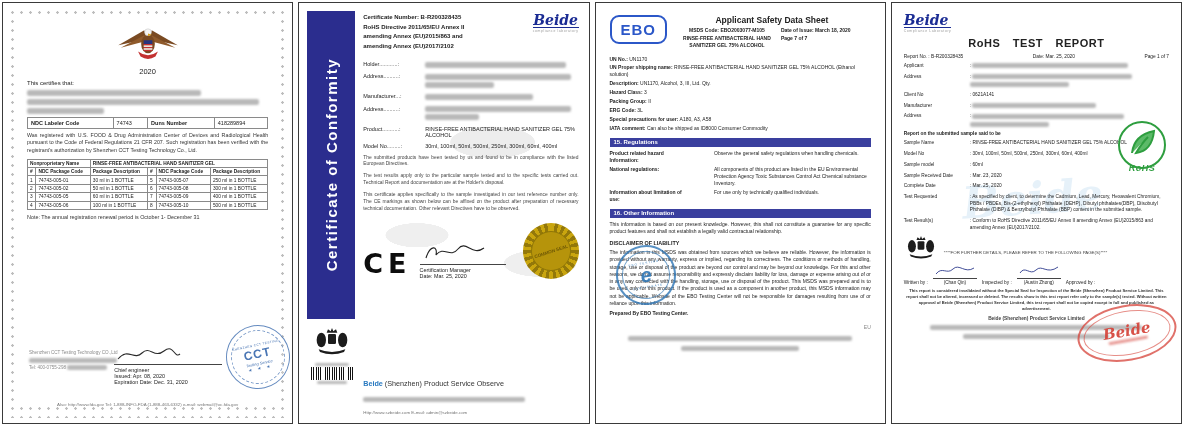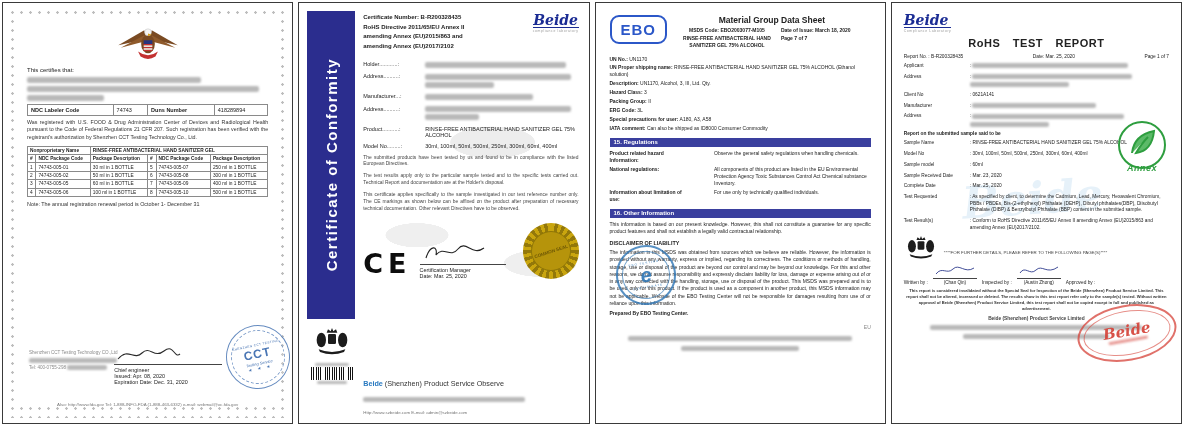--- a/index.html
+++ b/index.html
@@ -137,20 +137,21 @@
               <rect x="43" y="36.6" width="14" height="2.3"></rect>
               <rect x="43" y="41.2" width="14" height="2.3"></rect>
           </g>
           <g fill="#ffffff">
             <rect x="43" y="34.3" width="14" height="2.3"></rect>
               <rect x="43" y="38.9" width="14" height="2.3"></rect>
           </g>
           <path d="M34,44 Q50,56 66,44 L62,52 Q50,60 38,52 Z" fill="#c43131"></path>
         </svg>
       </div>
+      <div class="fda-year">2020</div>
       <div class="certifies">This certifies that:</div>
       <div class="rline"><span class="redact tall" style="width:72%"></span></div>
       <div class="rline"><span class="redact tall" style="width:96%"></span></div>
       <div class="rline"><span class="redact tall" style="width:32%"></span></div>
       <table class="labeler">
         <tbody>
             <tr>
           <td class="lab">NDC Labeler Code</td>
           <td>74743</td>
           <td class="lab">Duns Number</td>
@@ -323,21 +324,21 @@
       <div style="margin-top:2px;"><span class="redact" style="width:75%"></span></div>
       <div class="coc-web">Http://www.szbeide.com      E-mail: admin@szbeide.com</div>
     </div>
   </div>
 
   <div class="page">
     <div class="msds">
       <div class="msds-head">
         <div class="ebo-logo">EBO</div>
         <div class="msds-head-mid">
-          <div class="msds-title">Material Group Data Sheet</div>
+          <div class="msds-title">Applicant Safety Data Sheet</div>
           <div class="msds-sub">
             <div class="l">
               <div>MSDS Code: EBO2003077-M105</div>
               <div>RINSE-FREE ANTIBACTERIAL HAND</div>
               <div>SANITIZER GEL 75% ALCOHOL</div>
             </div>
             <div class="r">
               <div>Date of Issue: March 18, 2020</div>
               <div>Page 7 of 7</div>
             </div>
@@ -500,21 +501,21 @@
         <span class="redact" style="width:55%"></span>
       </div>
     </div>
 
     <div class="rohs-logo">
       <div class="rohs-circ">
         <svg width="40" height="40" viewBox="0 0 40 40">
           <path d="M10,30 Q12,12 32,8 Q30,28 14,30 Q20,20 26,14" stroke="#2e9e3f" stroke-width="2" fill="#3fae4e" fill-opacity="0.85"></path>
         </svg>
       </div>
-      <div class="rohs-word">Annex</div>
+      <div class="rohs-word">RoHS</div>
     </div>
 
     <div class="red-stamp">
       <span class="ring"></span>
       <span class="nm">Beide</span>
       <span class="tiny"><span class="redact" style="width:40px;height:2.5px;background:rgba(213,66,56,.55)"></span></span>
     </div>
   </div>
 
 </div>

